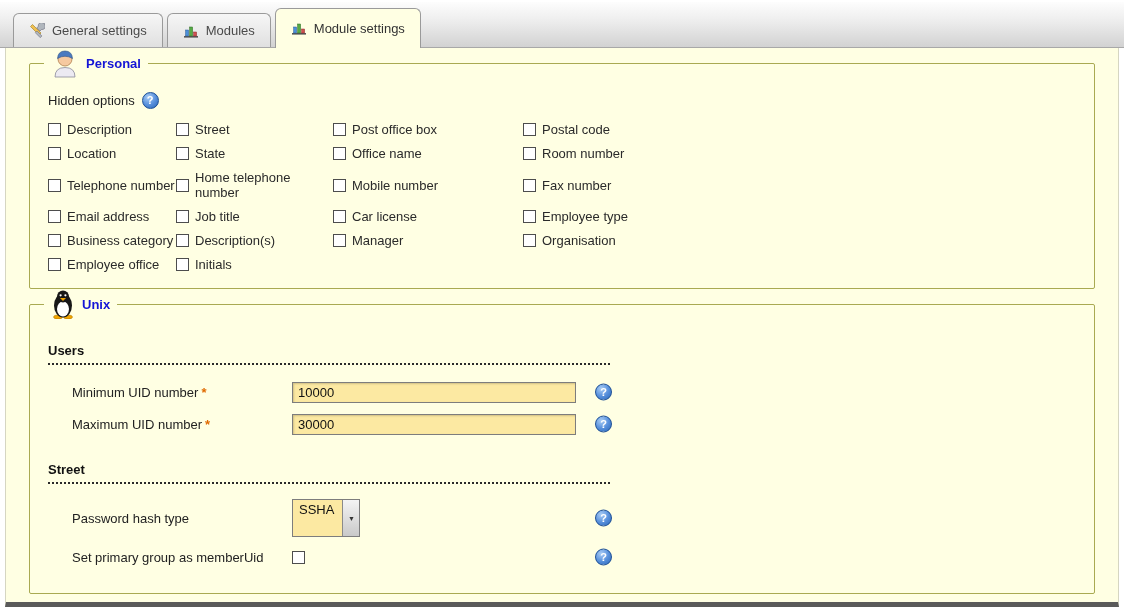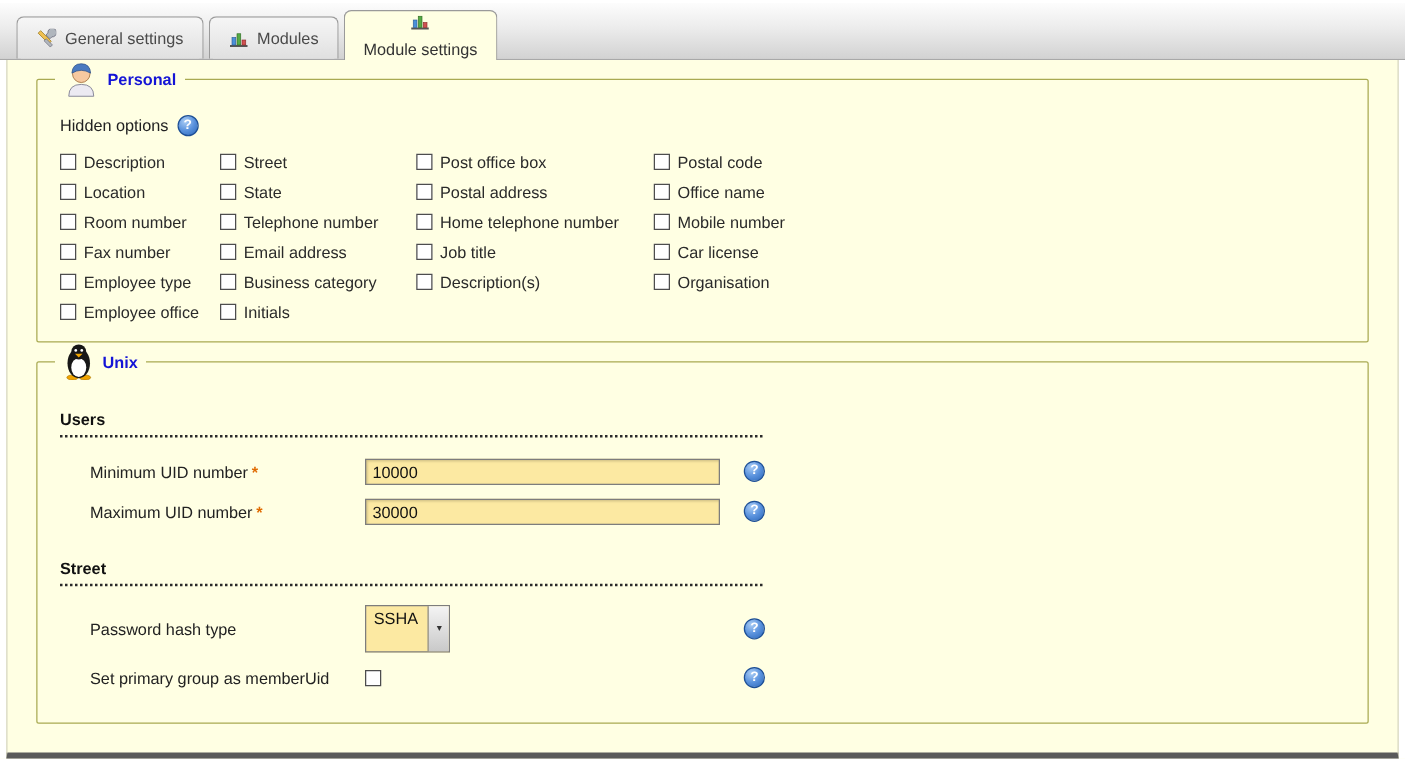--- a/index.html
+++ b/index.html
@@ -37,21 +37,20 @@
     color: #4a4a4a;
     cursor: pointer;
     white-space: nowrap;
   }
   .tab.active {
     height: 40px;
     background: #ffffe3;
     color: #333;
     margin-bottom: -1px;
     padding-bottom: 1px;
-    flex-direction: column;
   }
   .tab-icon { display: inline-flex; width: 16px; height: 16px; }
 
   
   .content {
     margin: 0 5px;
     height: 559px;
     background: #ffffe3;
     border-left: 1px solid #d6d6c2;
     border-right: 1px solid #d6d6c2;
@@ -254,24 +253,20 @@
       <label class="cb-item">
           <span class="cb"></span>
           <span class="cb-t">Location</span>
         </label>
       <label class="cb-item">
           <span class="cb"></span>
           <span class="cb-t">State</span>
         </label>
       <label class="cb-item">
           <span class="cb"></span>
-          <span class="cb-t">Postal address</span>
-        </label>
-      <label class="cb-item">
-          <span class="cb"></span>
           <span class="cb-t">Office name</span>
         </label>
 
       <label class="cb-item">
           <span class="cb"></span>
           <span class="cb-t">Room number</span>
         </label>
       <label class="cb-item">
           <span class="cb"></span>
           <span class="cb-t">Telephone number</span>
@@ -306,20 +301,24 @@
           <span class="cb"></span>
           <span class="cb-t">Employee type</span>
         </label>
       <label class="cb-item">
           <span class="cb"></span>
           <span class="cb-t">Business category</span>
         </label>
       <label class="cb-item">
           <span class="cb"></span>
           <span class="cb-t">Description(s)</span>
+        </label>
+      <label class="cb-item">
+          <span class="cb"></span>
+          <span class="cb-t">Manager</span>
         </label>
 
       <label class="cb-item">
           <span class="cb"></span>
           <span class="cb-t">Organisation</span>
         </label>
       <label class="cb-item">
           <span class="cb"></span>
           <span class="cb-t">Employee office</span>
         </label>

